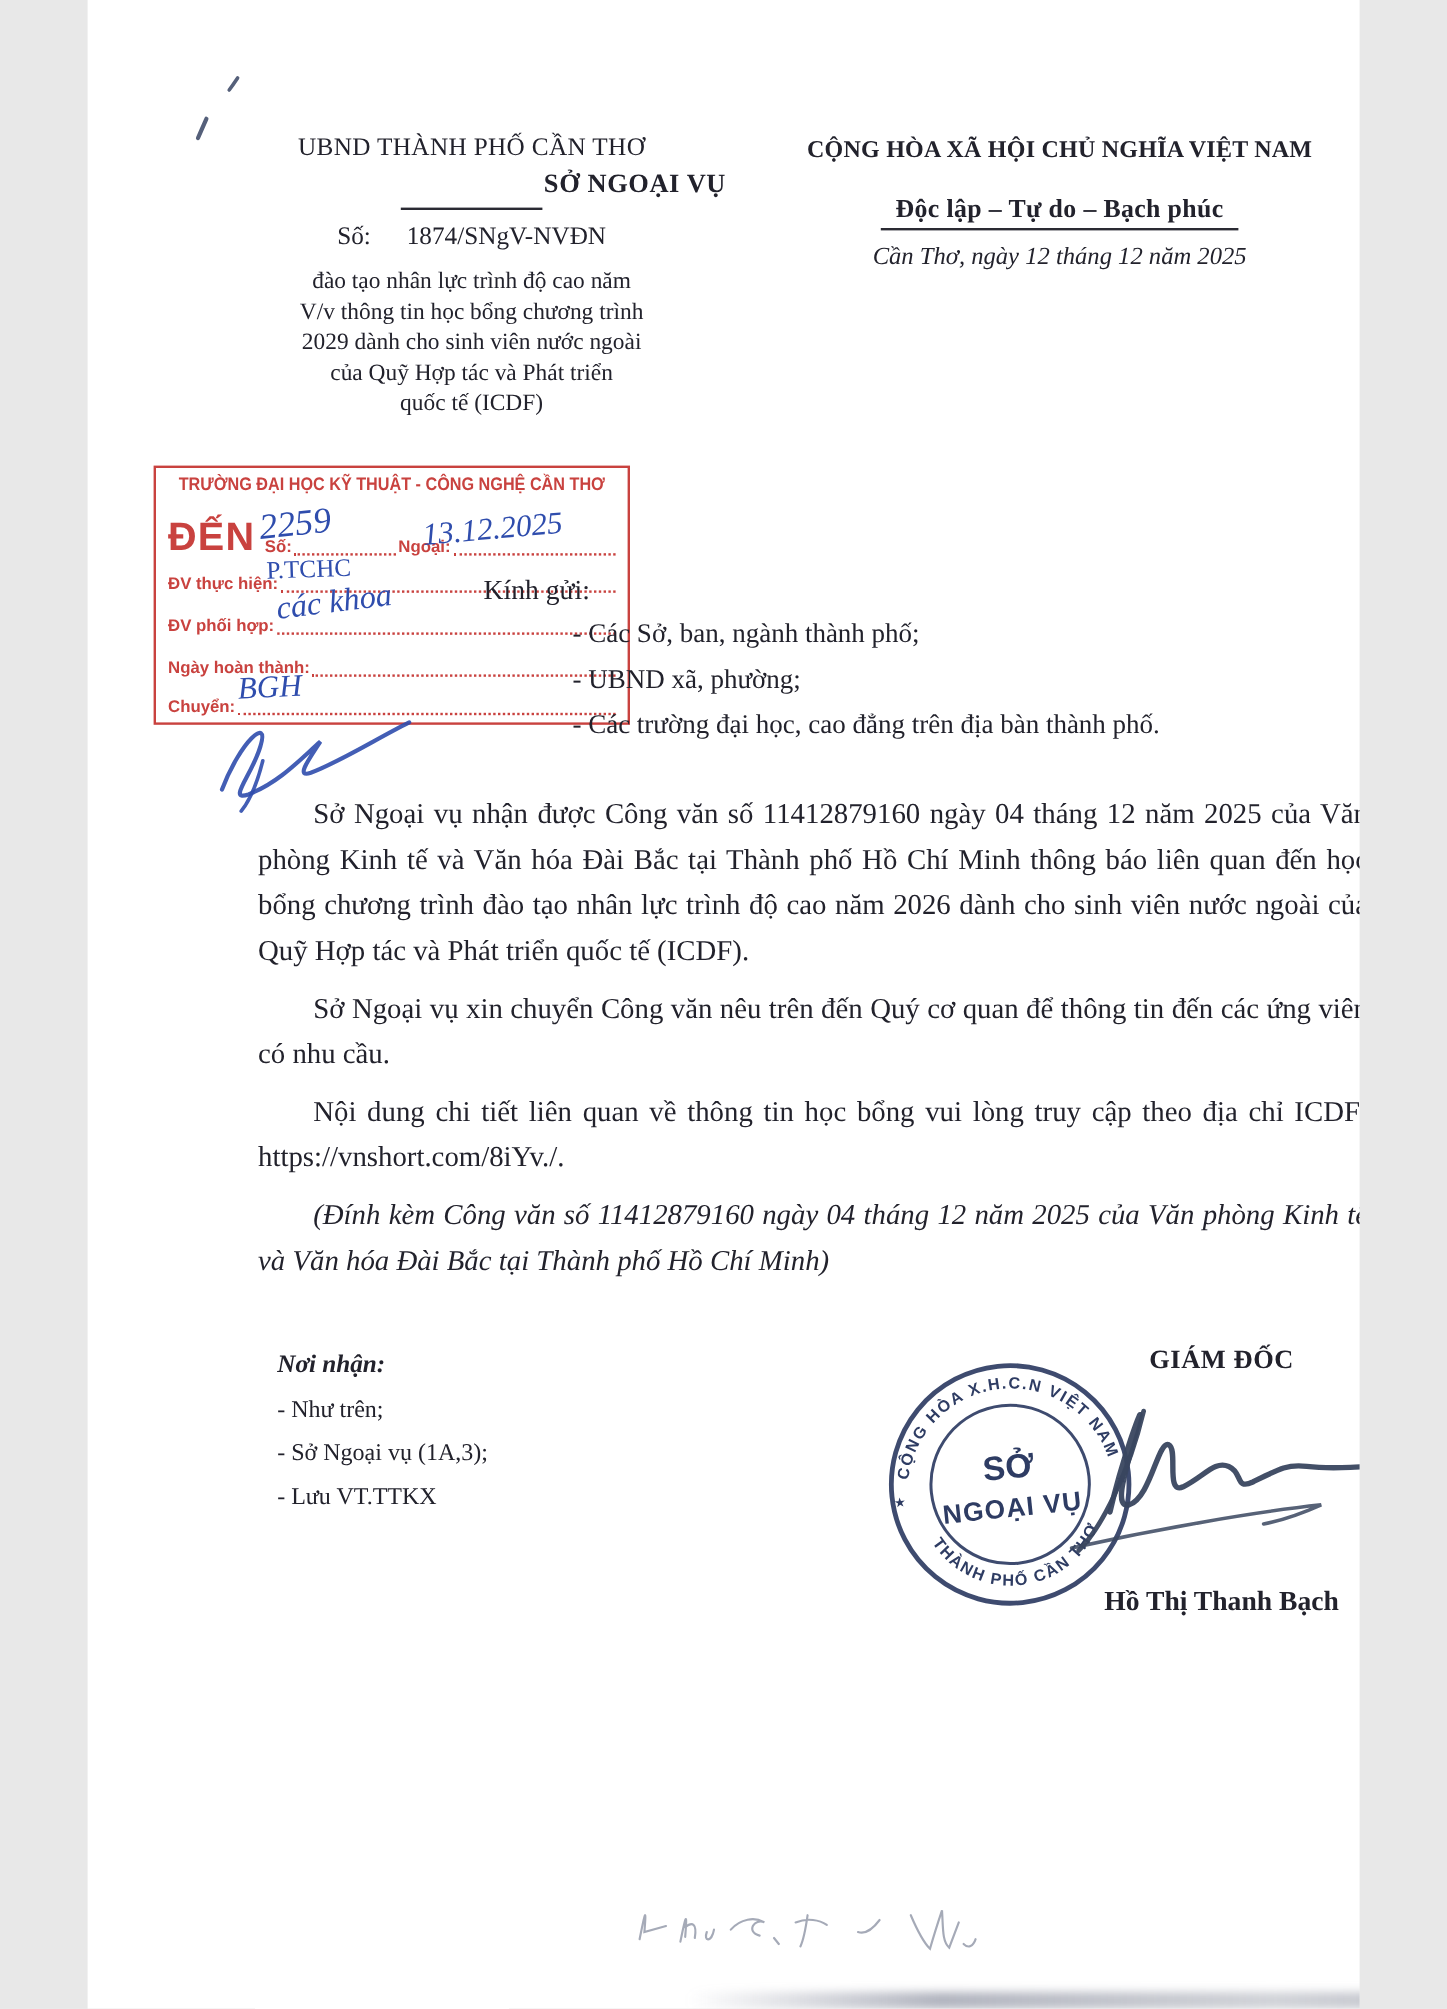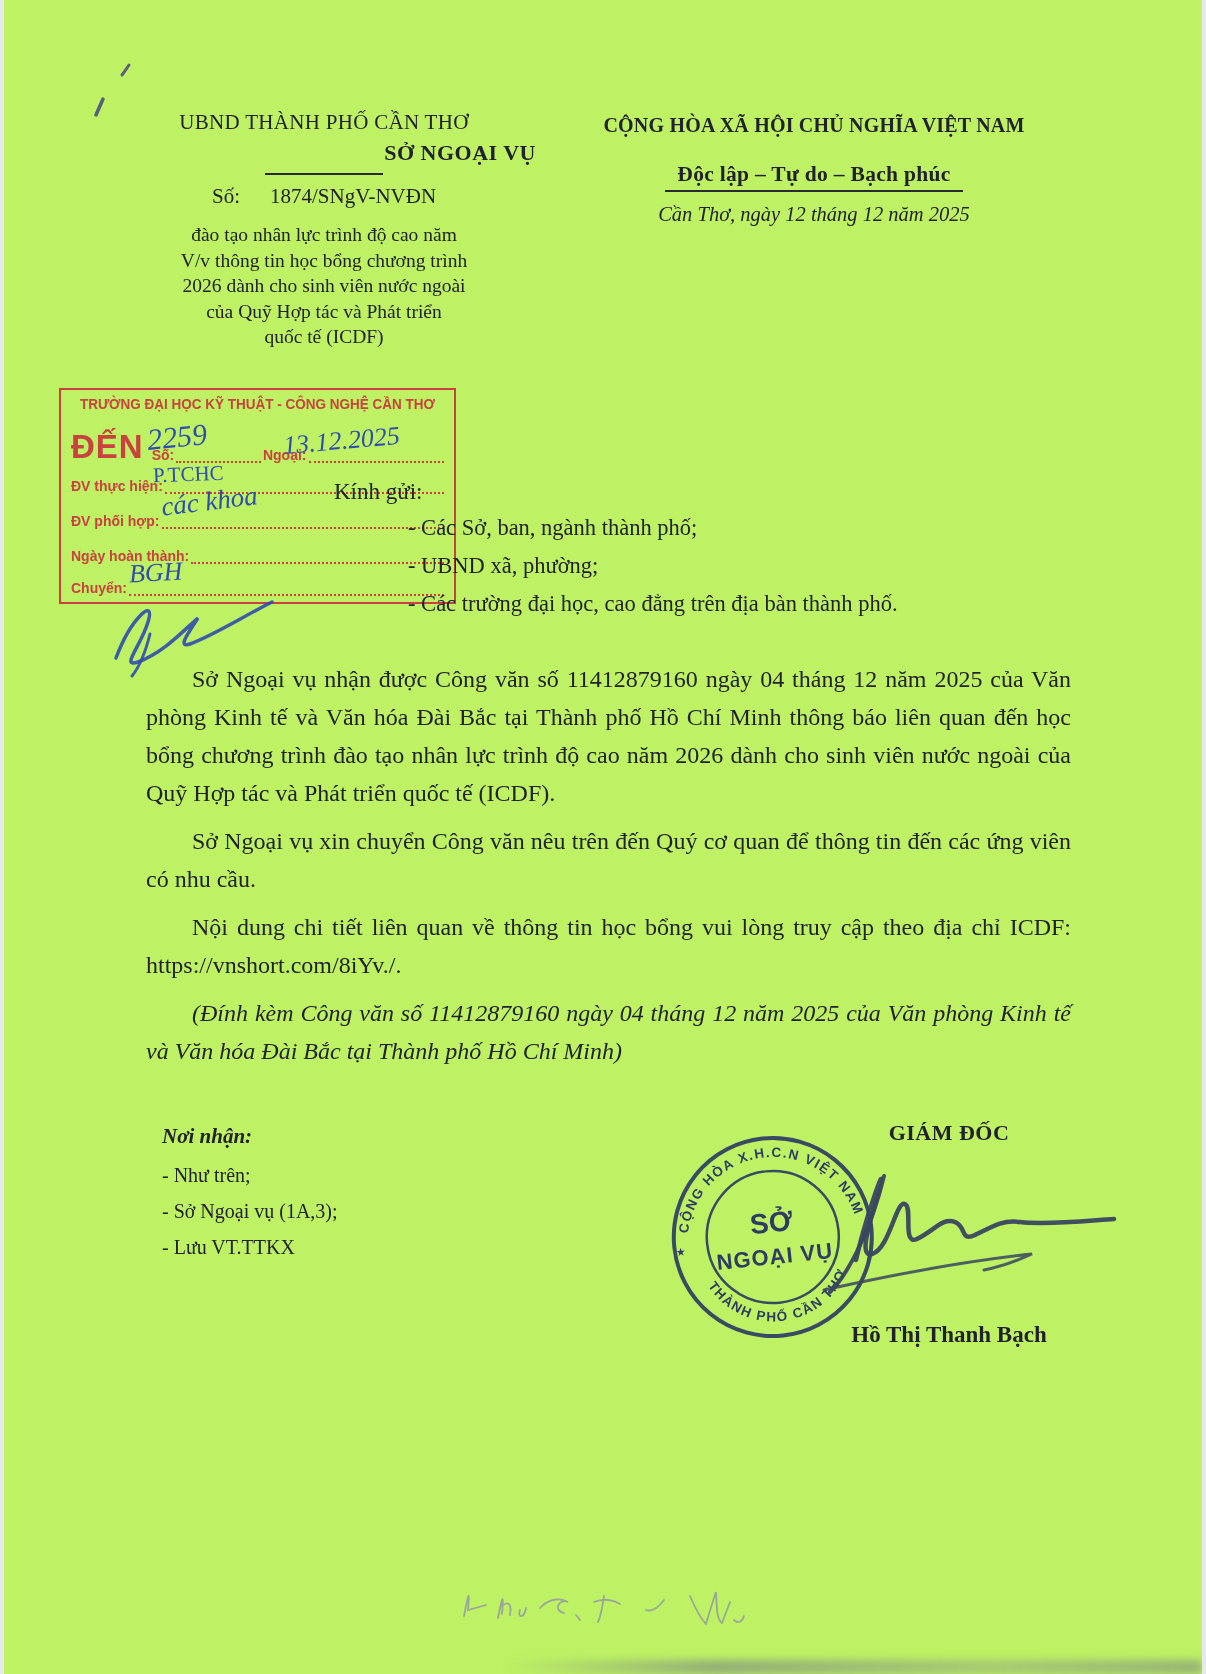--- a/index.html
+++ b/index.html
@@ -1,18 +1,18 @@
 <!DOCTYPE html>
 <html><head>
 <meta charset="utf-8">
 <style>
   html,body { margin:0; padding:0; background:#e8e8e8; }
   .page {
-    position:relative; width:1198px; height:1674px; margin:0 auto;
-    background:#bef264; overflow:hidden;
+    position:relative; width:1060px; height:1674px; margin:0 auto;
+    background:#ffffff; overflow:hidden;
     font-family:"Liberation Serif", serif; color:#22222c;
   }
   
   .hdr-left { position:absolute; left:108px; top:110px; width:424px; text-align:center; }
   .org-parent { font-size:21px; letter-spacing:.3px; }
   .org-name { font-size:22px; font-weight:bold; margin-top:5px; letter-spacing:.5px;text-align:right; }
   .org-underline { width:118px; border-top:2.5px solid #2a2a33; margin:7px auto 0; }
   .doc-number { font-size:21px; margin-top:9px; }
   .doc-number .num { margin-left:30px; }
   .subject { margin-top:13px; font-size:19.5px; line-height:25.5px; }
@@ -83,21 +83,21 @@
   <div class="hdr-left">
     <div class="org-parent">UBND THÀNH PHỐ CẦN THƠ</div>
     <div class="org-name">SỞ NGOẠI VỤ</div>
     <div class="org-underline"></div>
     <div class="doc-number">
       <span>Số:</span><span class="num">1874/SNgV-NVĐN</span>
     </div>
     <div class="subject">
       <div>đào tạo nhân lực trình độ cao năm</div>
       <div>V/v thông tin học bổng chương trình</div>
-      <div>2026 dành cho sinh viên nước ngoài</div>
+      <div>2029 dành cho sinh viên nước ngoài</div>
       <div>của Quỹ Hợp tác và Phát triển</div>
       <div>quốc tế (ICDF)</div>
     </div>
   </div>
 
   <div class="hdr-right">
     <div class="nat-title">CỘNG HÒA XÃ HỘI CHỦ NGHĨA VIỆT NAM</div><br>
     <div class="nat-motto">Độc lập – Tự do – Bạch phúc</div>
     <div class="place-date">Cần Thơ, ngày 12  tháng 12 năm 2025</div>
   </div>

